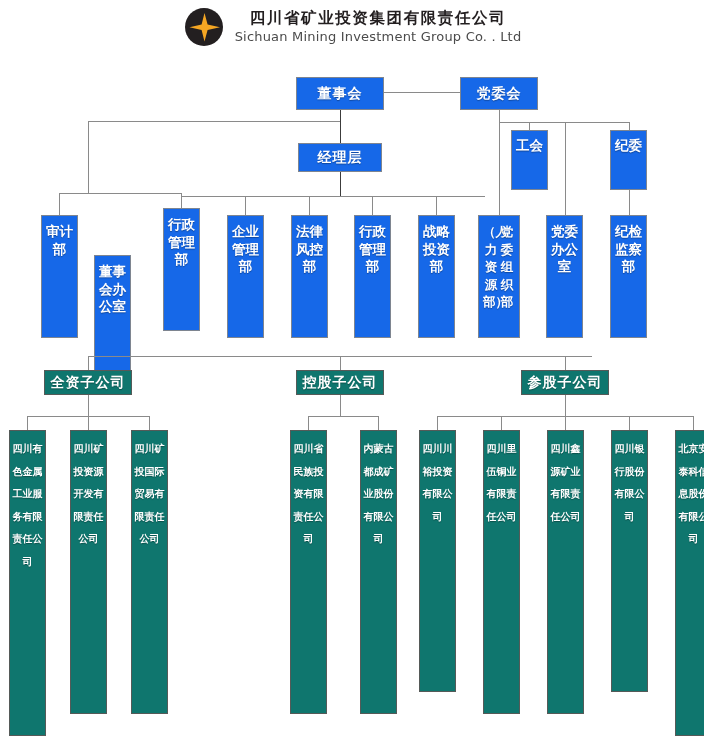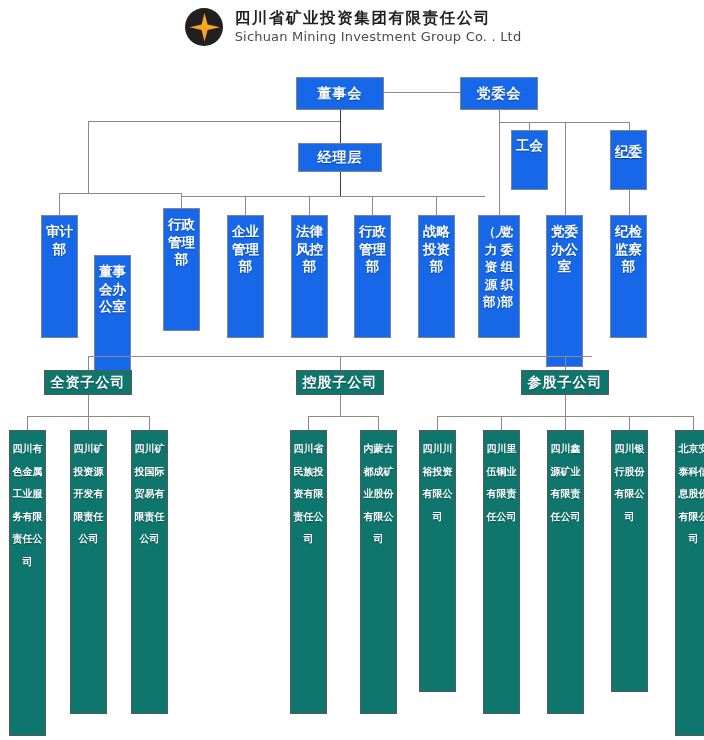--- a/index.html
+++ b/index.html
@@ -32,20 +32,21 @@
   }
   .logo svg{display:block;}
   .titles{display:flex;flex-direction:column;justify-content:center;}
   .title-cn{
     font-size:15.5px;
     font-weight:bold;
     color:#231f20;
     letter-spacing:1.6px;
     line-height:19px;
     white-space:nowrap;
+    text-align:center;
   }
   .title-en{
     font-size:13px;
     color:#4b4b4b;
     letter-spacing:0.2px;
     line-height:17px;
     white-space:nowrap;
   }
 
   
@@ -180,21 +181,21 @@
   </div>
 
   <div class="box blue horiz" style="left:298px; top:143px; width:84px; height:29px;">
     <span class="lbl">经理层</span>
   </div>
 
   <div class="box blue vert" style="left:511px; top:130px; width:37px; height:60px; padding-top:6px;">
     <span class="lbl">工会</span>
   </div>
 
-  <div class="box blue vert" style="left:610px; top:130px; width:37px; height:60px; padding-top:12px;text-decoration:underline;">
+  <div class="box blue vert" style="left:610px; top:130px; width:37px; height:60px; padding-top:6px;">
     <span class="lbl">纪委</span>
   </div>
 
   <div class="box blue vert" style="left:41px; top:215px; width:37px; height:123px;">
     <span class="lbl">审计部</span>
   </div>
 
   <div class="box blue vert" style="left:94px; top:215px; width:37px; height:123px;margin-top:40px;">
     <span class="lbl">董事会办公室</span>
   </div>
@@ -219,21 +220,21 @@
     <span class="lbl">战略投资部</span>
   </div>
 
   <div class="box blue dualvert" style="left:478px; top:215px; width:42px; height:123px;">
     <span class="cols">
       <span class="col">党委组织部</span>
       <span class="col">（人力资源部）</span>
     </span>
   </div>
 
-  <div class="box blue vert" style="left:546px; top:215px; width:37px; height:152px;">
+  <div class="box blue vert" style="left:546px; top:215px; width:37px; height:123px;">
     <span class="lbl">党委办公室</span>
   </div>
 
   <div class="box blue vert" style="left:610px; top:215px; width:37px; height:123px;">
     <span class="lbl">纪检监察部</span>
   </div>
 
   <div class="ln h" style="left:88px; top:356px; width:504px;"></div>
   <div class="ln v" style="left:88px; top:356px; height:15px;"></div>
   <div class="ln v" style="left:340px; top:356px; height:15px;"></div>

